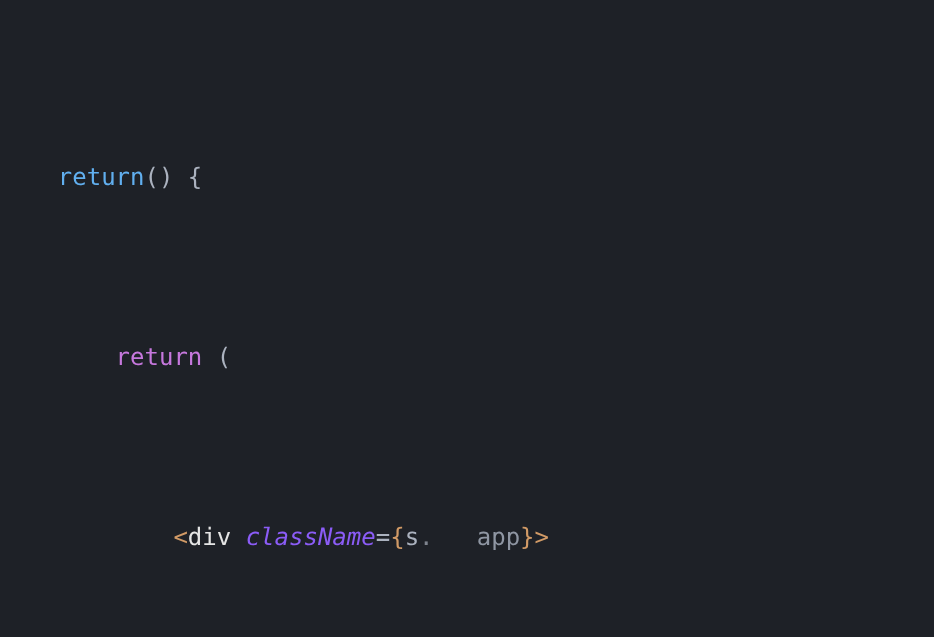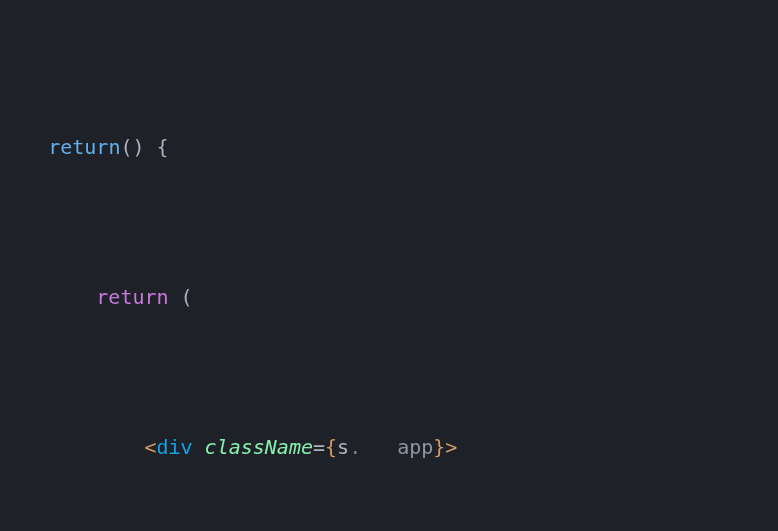--- a/index.html
+++ b/index.html
@@ -24,22 +24,22 @@
   .line {
     position: relative;
     height: 30px;
     padding-left: 0;
   }
   
   .c-default { color: #abb2bf; }
   .c-kw      { color: #c678dd; }          
   .c-fn      { color: #61afef; }          
   .c-bracket { color: #d19a66; }          
-  .c-tag     { color: #0ea5e9; font-family: Liberation Mono, monospace; } 
-  .c-attr    { color: #86efac; font-style: italic; }          
+  .c-tag     { color: #e5e5e5; } 
+  .c-attr    { color: #8b5cf6; font-style: italic; }          
   .c-obj     { color: #abb2bf; }          
   .c-prop    { color: #8f96a3; margin-left: 36px; }          
   .c-dim     { color: #7f848e; }          
   .c-paren   { color: #abb2bf; }          
   .c-eq      { color: #abb2bf; }          
 
   .cursor {
     position: absolute;
     width: 12px;
     height: 19px;

